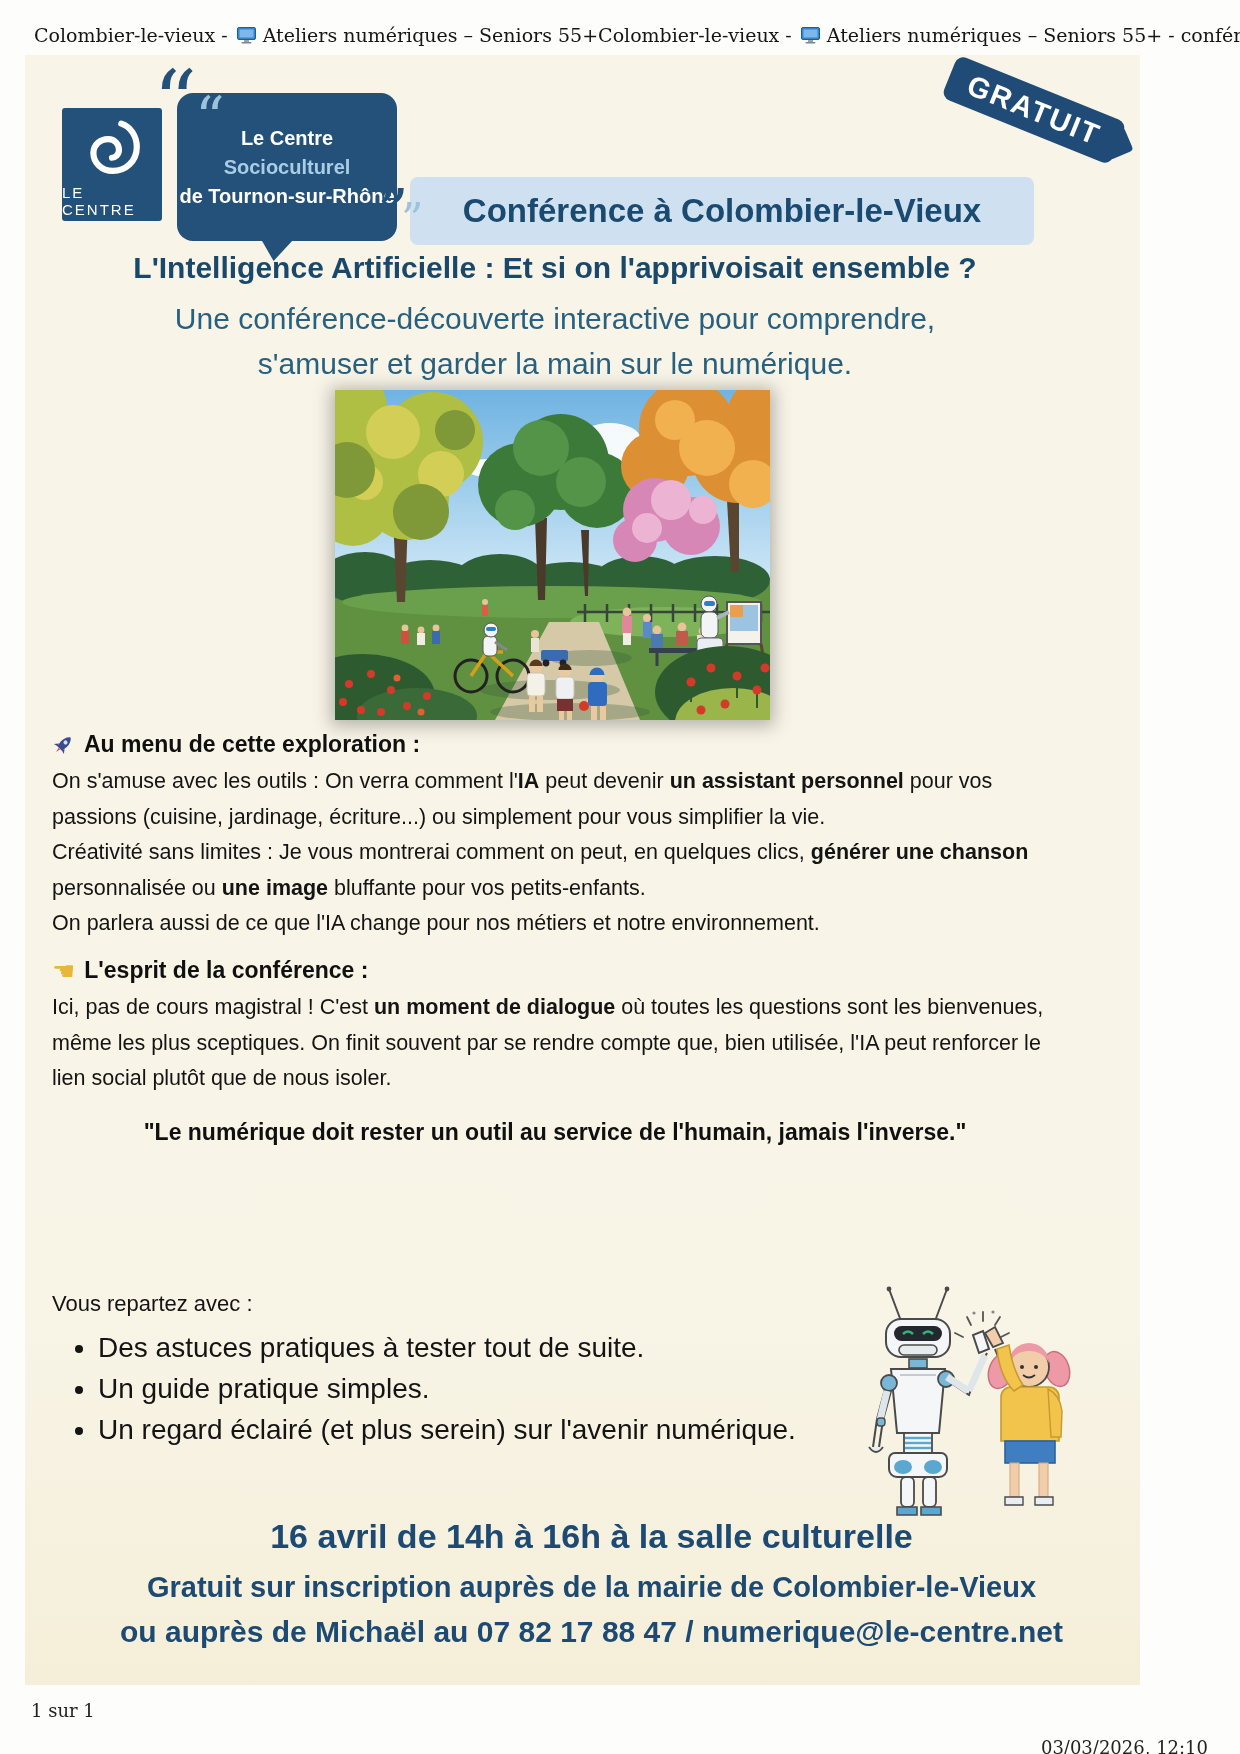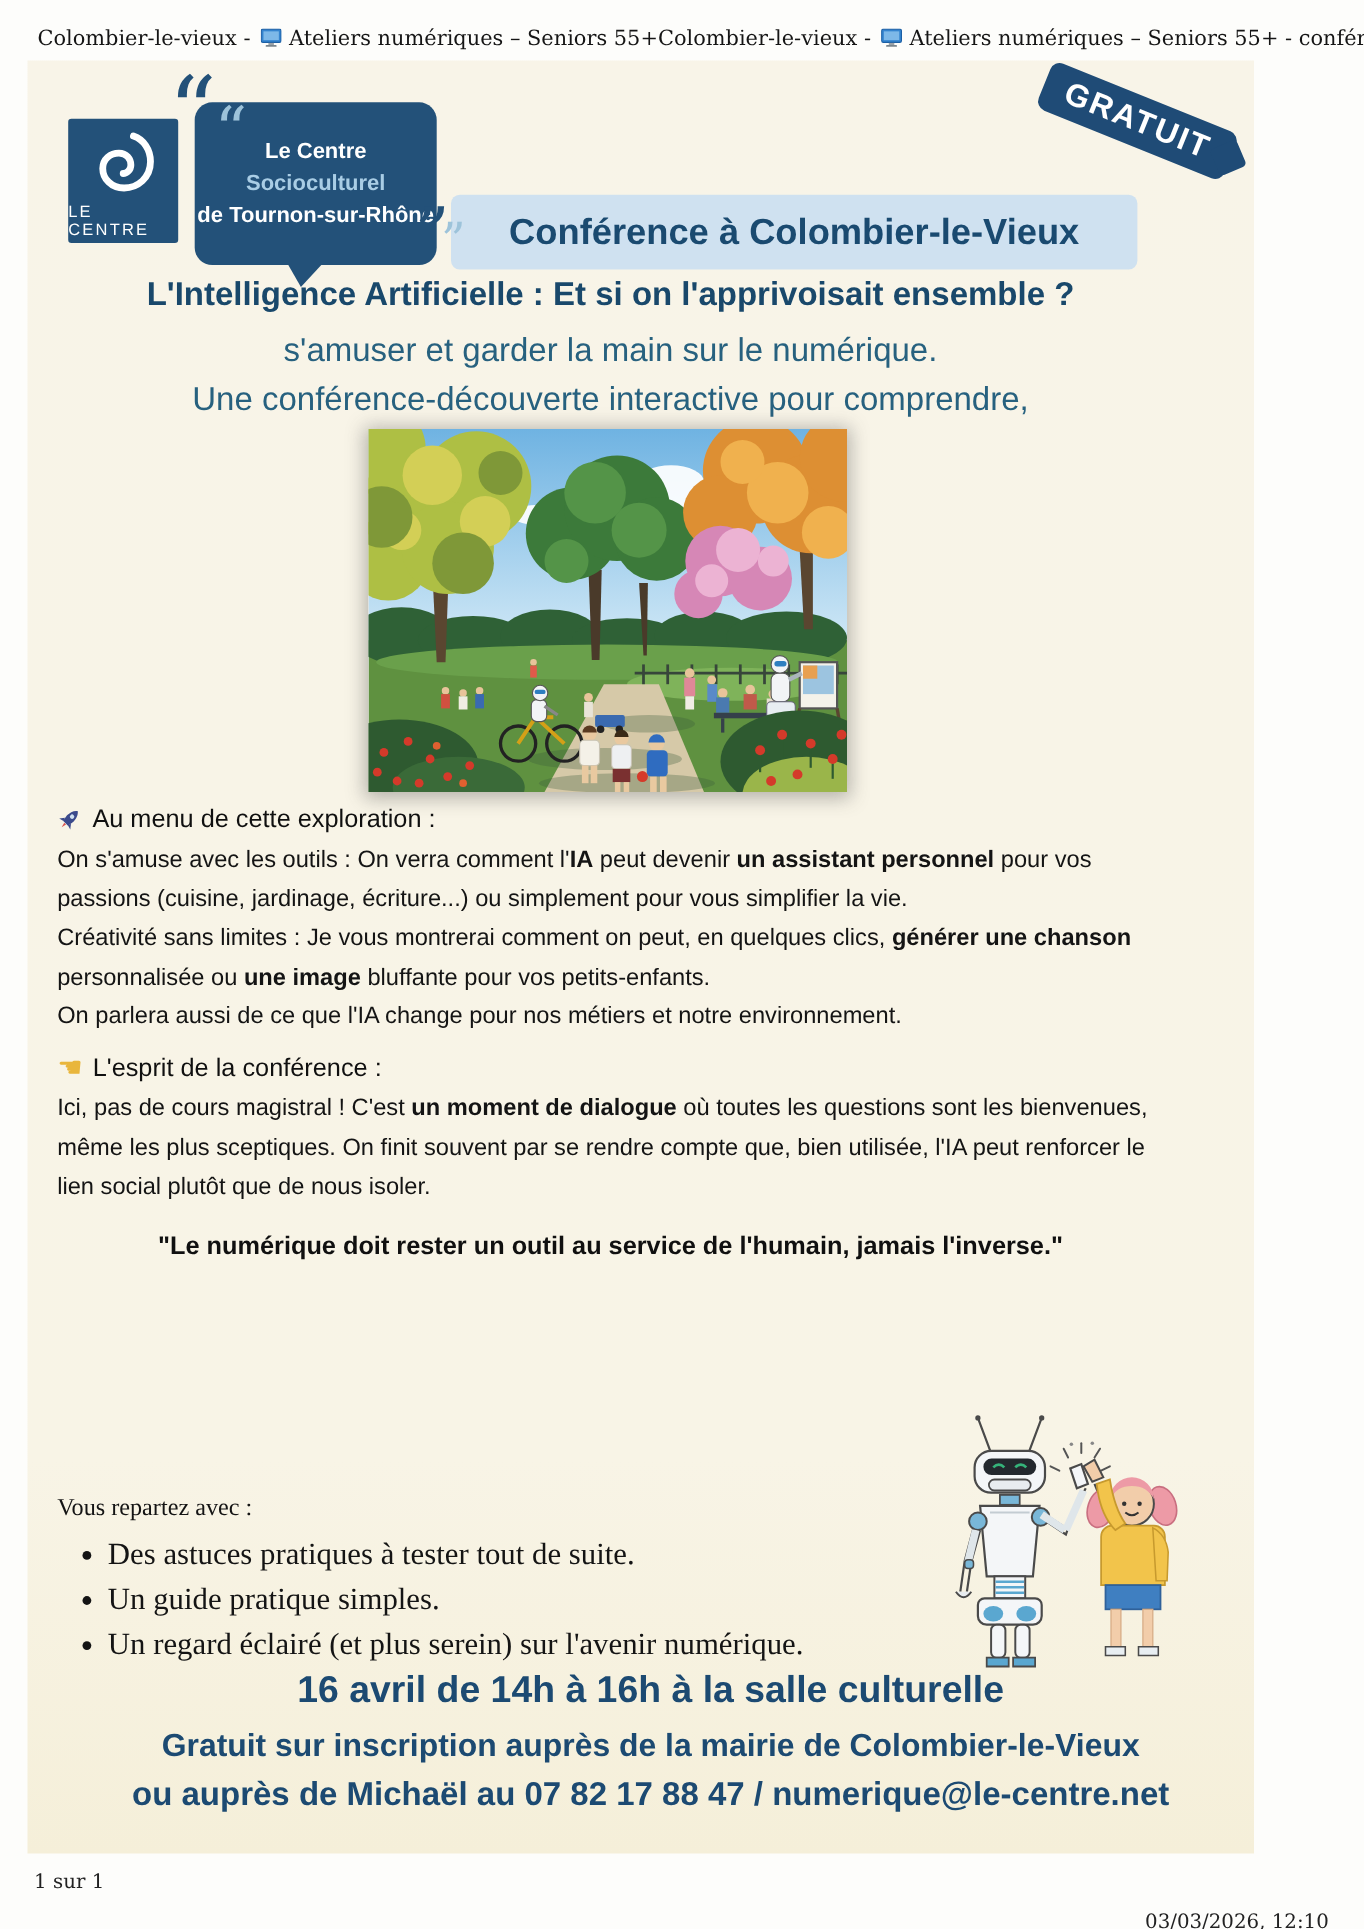--- a/index.html
+++ b/index.html
@@ -47,29 +47,29 @@
   .subtitle{position:absolute;left:0;top:241px;width:1060px;text-align:center;
             color:#27617f;font-size:30px;line-height:45px;font-weight:400;}
   
   .hero{position:absolute;left:310px;top:335px;width:435px;height:330px;
         box-shadow:0 2px 16px 4px rgba(70,70,70,.38);background:#fff;}
   .hero svg{display:block;}
   
   .section{position:absolute;left:27px;width:1015px;color:#141414;}
   .sec-menu{top:676px;}
   .sec-esprit{top:902px;}
-  .sec-head{display:flex;align-items:center;gap:9px;font-size:23px;font-weight:normal;margin:0 0 6px 0;color:#101010;}
+  .sec-head{display:flex;align-items:center;gap:9px;font-size:23px;font-weight:bold;margin:0 0 6px 0;color:#101010;}
   .sec-head .ic{flex:0 0 auto;display:inline-flex;}
   .hand-icon{font-family:"DejaVu Sans",sans-serif;color:#e9b63c;font-size:26px;line-height:22px;}
   .section p{margin:0;font-size:21.5px;line-height:35.5px;}
   .section b{font-weight:bold;}
   .quote{position:absolute;left:0;top:1064px;width:1060px;text-align:center;
          font-size:23px;font-weight:bold;color:#101010;}
   
-  .takeaways{position:absolute;left:27px;top:1300px;width:780px;color:#141414;font-family:Liberation Serif, serif;}
+  .takeaways{position:absolute;left:27px;top:1234px;width:780px;color:#141414;}
   .takeaways-intro{font-size:22px;line-height:30px;}
   .takeaways ul{margin:14px 0 0 0;padding-left:46px;list-style:disc;}
   .takeaways li{font-size:28px;line-height:30px;margin-bottom:11px;}
   
   .hifive{position:absolute;left:818px;top:1228px;width:272px;height:242px;}
   
   .event{position:absolute;left:0;top:1462px;width:1095px;text-align:center;color:#1c4a72;padding-left:19px;}
   .ev1{font-size:34px;font-weight:bold;margin-bottom:15px;}
   .ev2{font-size:29px;font-weight:bold;margin-bottom:11px;}
   .ev3{font-size:30px;font-weight:bold;}
@@ -117,22 +117,22 @@
     <div class="badge">
       <span class="badge-label">GRATUIT</span>
     </div>
 
     <div class="banner">
       <span class="banner-title">Conférence à Colombier-le-Vieux</span>
     </div>
 
     <div class="main-title">L'Intelligence Artificielle : Et si on l'apprivoisait ensemble ?</div>
     <div class="subtitle">
+      <div>Une conférence-découverte interactive pour comprendre,</div>
       <div>s'amuser et garder la main sur le numérique.</div>
-      <div>Une conférence-découverte interactive pour comprendre,</div>
     </div>
 
     <div class="hero" title="Peinture d'un parc ensoleillé : promeneurs, enfants, robot à vélo et robot peintre au chevalet">
       <svg width="435" height="330" viewBox="0 0 435 330">
         <defs>
           <linearGradient id="sky" x1="0" y1="0" x2="0" y2="1">
             <stop offset="0" stop-color="#6fb3e2"></stop>
               <stop offset="1" stop-color="#d9edf8"></stop>
           </linearGradient>
         </defs>

